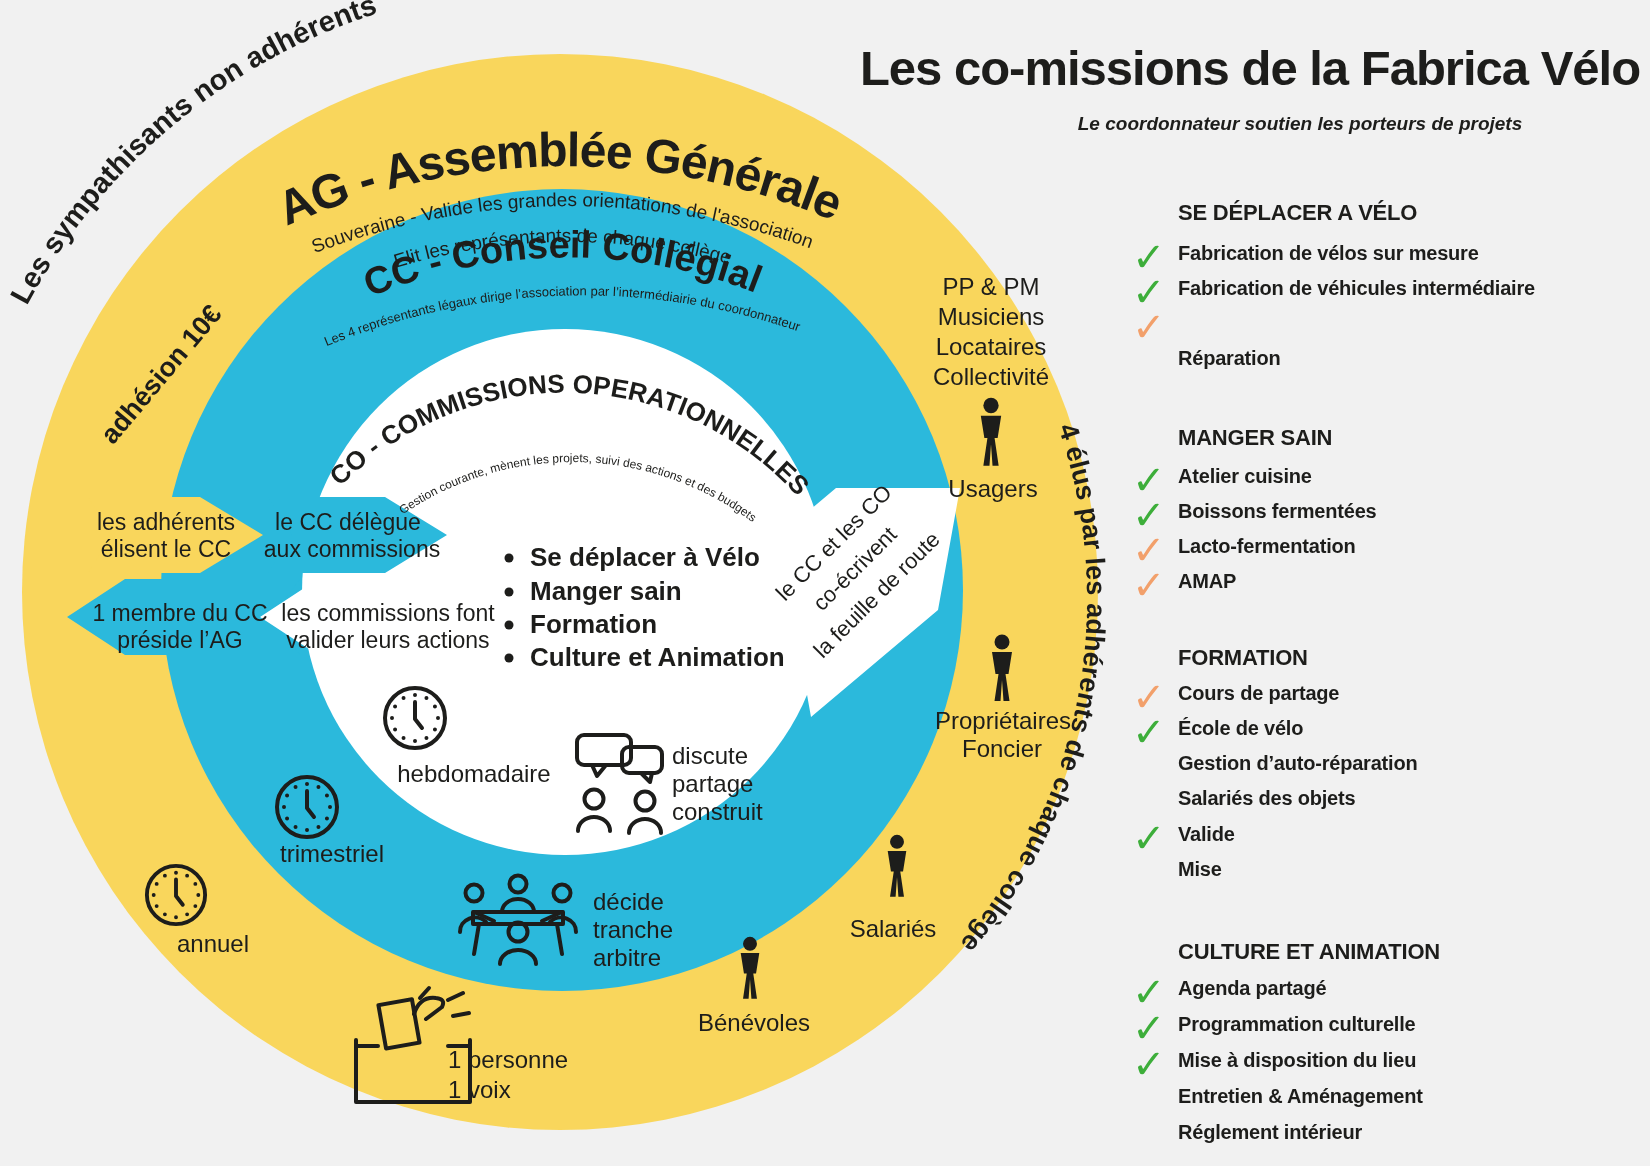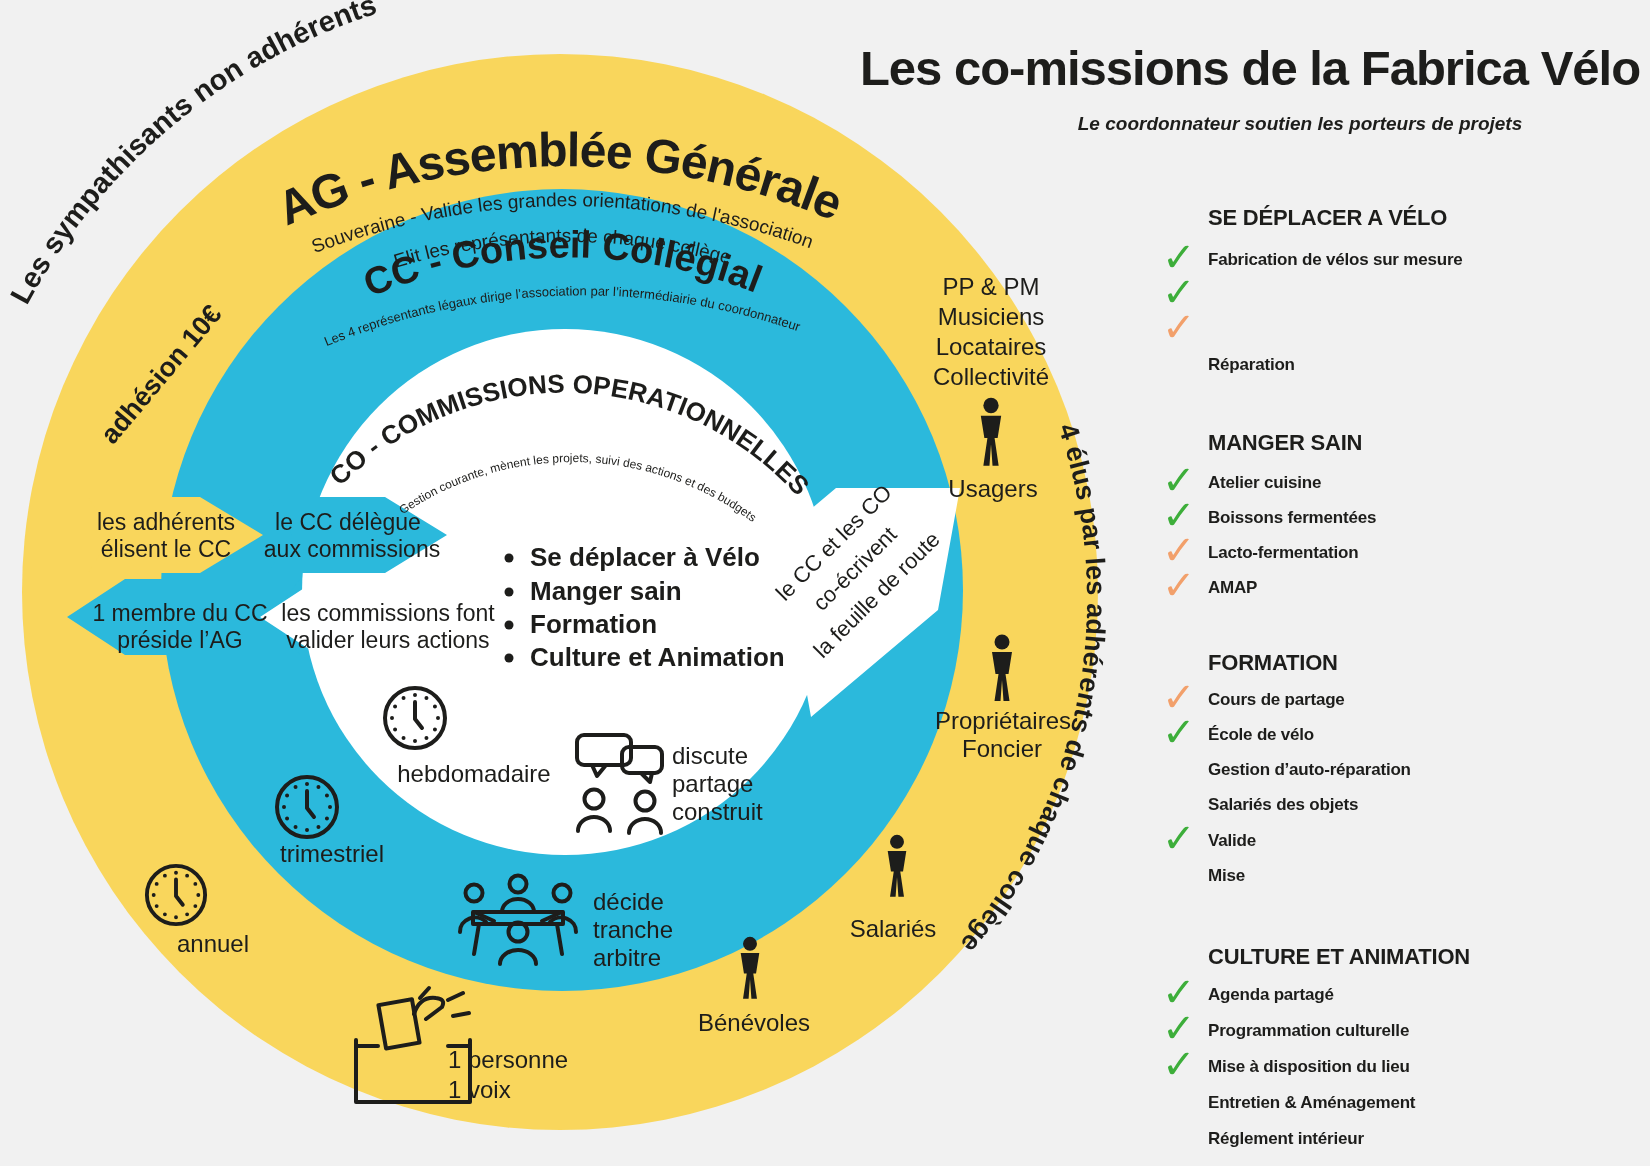--- a/index.html
+++ b/index.html
@@ -20,25 +20,25 @@
   .t-note{font-size:27px;font-weight:bold;}
   .t-bullet{font-size:26px;font-weight:bold;}
   .t-lbl{font-size:24px;}
   .t-arrow{font-size:23px;}
   .t-arrow3{font-size:22px;}
   .guide{fill:none;stroke:none;}
   .main-title{position:absolute;left:855px;top:40px;width:790px;text-align:center;
               font-size:49px;font-weight:700;letter-spacing:-1px;white-space:nowrap;}
   .main-subtitle{position:absolute;left:980px;top:113px;width:640px;text-align:center;
                  font-size:19px;font-weight:bold;font-style:italic;white-space:nowrap;}
-  .prow{position:absolute;left:1162px;width:480px;height:36px;display:flex;align-items:center;}
+  .prow{position:absolute;left:1132px;width:480px;height:36px;display:flex;}
   .chk{width:46px;font-size:40px;font-weight:900;line-height:36px;flex:0 0 46px;transform:translateY(-3px);}
   .check-green{color:var(--c-green,#3DAE3A);} .check-orange{color:var(--c-orange,#F2A06B);}
   .check-none{visibility:hidden;}
-  .plabel{font-size:17px;font-weight:bold;white-space:nowrap;letter-spacing:-0.2px;}
+  .plabel{font-size:20px;font-weight:bold;white-space:nowrap;letter-spacing:-0.2px;}
   .phead .plabel{font-size:22px;}
 </style>
 </head>
 <body>
 
 <svg width="1650" height="1166" viewBox="0 0 1650 1166">
   <defs>
     <g id="person">
       <circle cx="0" cy="-26" r="7.5" class="icon-fill"></circle>
       <path class="icon-fill" d="M -10 -16 L 10 -16 L 6.5 6 L 3.5 6 L 7.5 33 L 1.5 33 L 0 12 L -1.5 33 L -7.5 33 L -3.5 6 L -6.5 6 Z"></path>
@@ -198,20 +198,21 @@
   <div class="prow phead" style="top:200px">
       <span class="chk check-none"></span>
       <span class="plabel">SE DÉPLACER A VÉLO</span>
     </div>
   <div class="prow" style="top:242px">
       <span class="chk check-green">✓</span>
       <span class="plabel">Fabrication de vélos sur mesure</span>
     </div>
   <div class="prow" style="top:277px">
       <span class="chk check-green">✓</span>
+      <span class="plabel">Fabrication de véhicules intermédiaire</span>
     </div>
   <div class="prow" style="top:312px">
       <span class="chk check-orange">✓</span>
     </div>
   <div class="prow" style="top:347px">
       <span class="chk check-none"></span>
       <span class="plabel">Réparation</span>
     </div>
 
   <div class="prow phead" style="top:425px">

